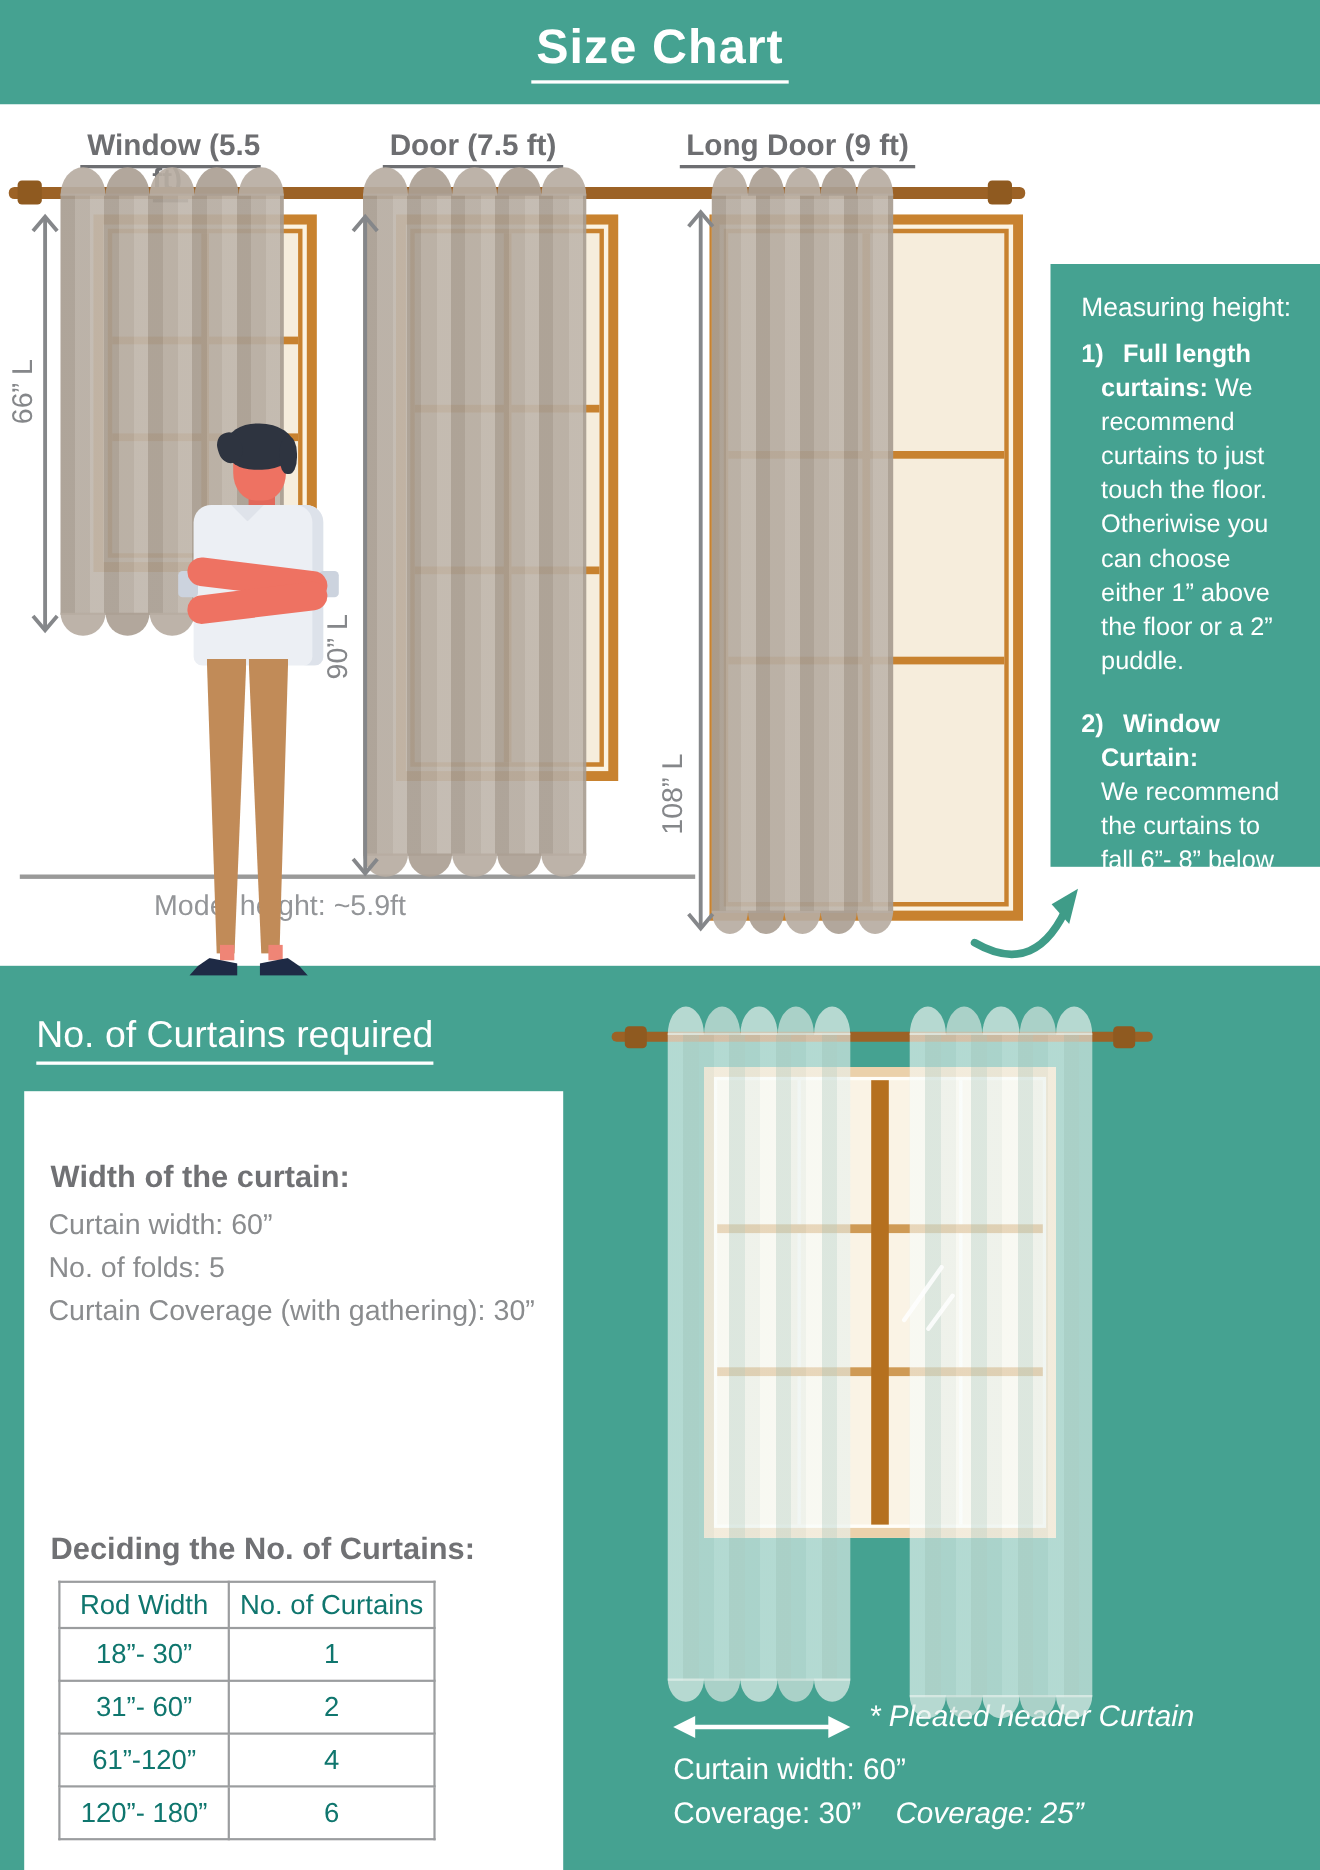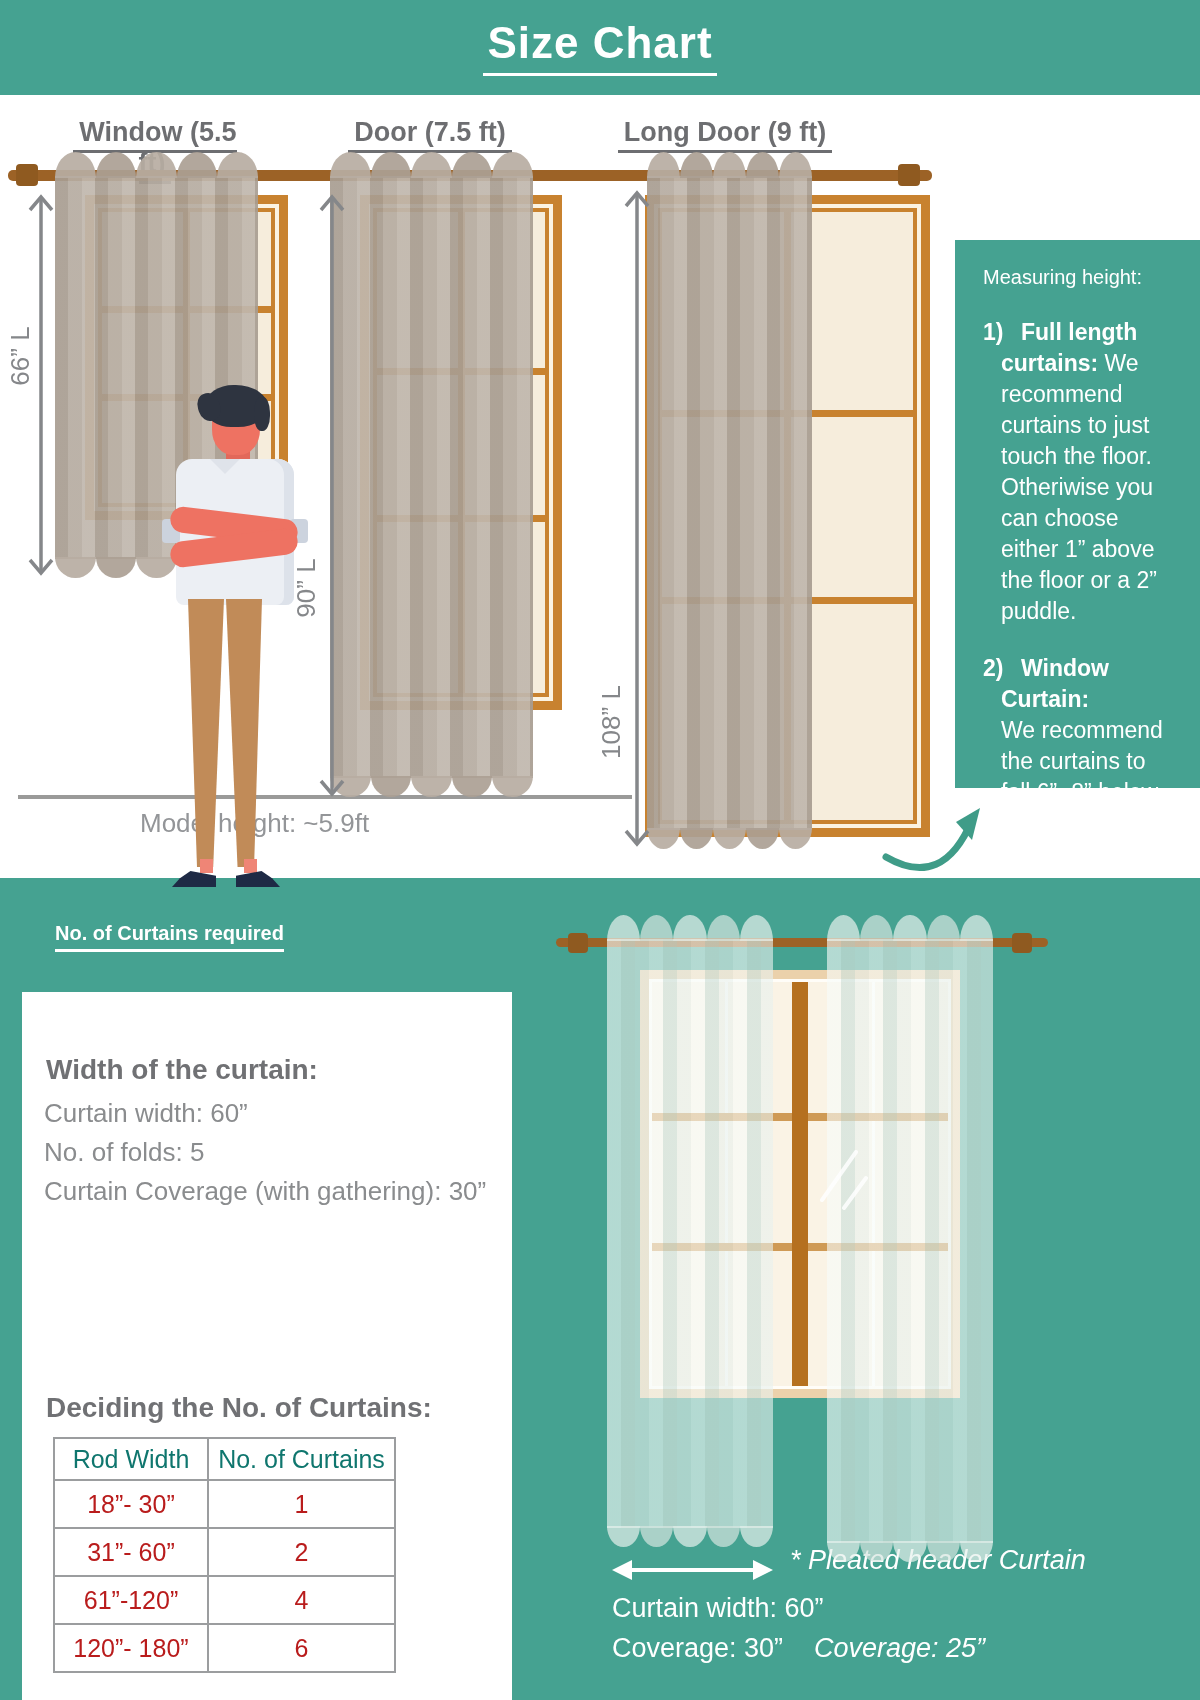--- a/index.html
+++ b/index.html
@@ -58,21 +58,21 @@
   .curtain-sheer .waves i:nth-child(even){background:rgba(214,229,224,0.70);}
 
   .floor-line{background:#9a9a99;}
 
   .measure-label{font-size:26px;color:#85878a;text-align:center;transform:rotate(-90deg);}
   .model-caption{font-size:26px;color:#939598;}
 
   
   .measure-box{left:955px;top:240px;width:245px;height:548px;background:#45a291;color:#ffffff;
     box-sizing:border-box;padding:26px 26px 0 28px;}
-  .measure-box .mh-title{font-size:20px;margin-bottom:28px;}
+  .measure-box .mh-title{font-size:24px;margin-bottom:12px;}
   .mh-item{position:relative;padding-left:18px;font-size:23px;line-height:31px;margin-bottom:26px;}
   .mh-item .num{position:absolute;left:0;top:0;font-weight:bold;}
   .mh-item .itext{display:block;text-indent:20px;white-space:pre-line;}
   .mh-item .itext b{font-weight:bold;}
 
   
   .model{left:148px;top:290px;width:150px;height:507px;z-index:4;}
   .model div{position:absolute;}
   .m-hair{left:58px;top:0;width:62px;height:42px;background:#2e3440;border-radius:46% 54% 50% 42%;z-index:2;}
   .m-hair2{left:50px;top:8px;width:22px;height:28px;background:#2e3440;border-radius:45%;transform:rotate(-18deg);z-index:2;}
@@ -93,33 +93,33 @@
     clip-path:polygon(0 0,100% 0,78% 100%,32% 100%);}
   .m-sock-l{left:52px;top:474px;width:13px;height:14px;background:#ef8576;}
   .m-sock-r{left:96px;top:474px;width:13px;height:14px;background:#ef8576;}
   .m-shoe-l{left:24px;top:486px;width:44px;height:16px;background:#1e2a45;
     clip-path:polygon(0 100%,100% 100%,100% 30%,42% 0,18% 45%);}
   .m-shoe-r{left:88px;top:486px;width:44px;height:16px;background:#1e2a45;
     clip-path:polygon(0 30%,58% 0,82% 45%,100% 100%,0 100%);}
 
   
   .bottom-section{left:0;top:878px;width:1200px;height:822px;background:#45a291;}
-  .bs-heading{left:33px;top:922px;color:#ffffff;font-size:20px;font-weight:bold;margin-left:22px;}
+  .bs-heading{left:33px;top:922px;color:#ffffff;font-size:34px;font-weight:normal;}
   .bs-heading span{border-bottom:3px solid #ffffff;padding-bottom:5px;}
 
   .card{left:22px;top:992px;width:490px;height:708px;background:#ffffff;}
   .card-title{font-size:28px;font-weight:bold;color:#707174;}
   .card-line{font-size:26px;color:#8a8c8e;}
   .card-note{font-size:28px;font-weight:bold;color:#77787b;line-height:37px;width:445px;}
 
   table.curtain-table{border-collapse:collapse;}
   table.curtain-table th,table.curtain-table td{border:2px solid #9b9d9f;text-align:center;}
   table.curtain-table th{width:150px;height:38px;font-size:25px;font-weight:normal;color:#0f766e;}
   table.curtain-table th + th{width:183px;}
-  table.curtain-table td{height:44px;font-size:25px;color:#b91c1c;}
+  table.curtain-table td{height:44px;font-size:25px;color:#0f766e;}
 
   
   .big-window{left:640px;top:970px;width:320px;height:428px;box-sizing:border-box;
     border:9px solid #ebd1ab;background:#faf3e5;box-shadow:inset 0 0 0 3px #fffdf8;z-index:1;}
   .big-window .panes{position:absolute;left:3px;top:3px;right:3px;bottom:3px;
     background:
       linear-gradient(#b5701f,#b5701f) 50% 0/16px 100% no-repeat,
       linear-gradient(#cf9a55,#cf9a55) 0 33%/100% 8px no-repeat,
       linear-gradient(#cf9a55,#cf9a55) 0 66%/100% 8px no-repeat,
       linear-gradient(rgba(255,255,255,0.9),rgba(255,255,255,0.9)) 25% 0/3px 100% no-repeat,

